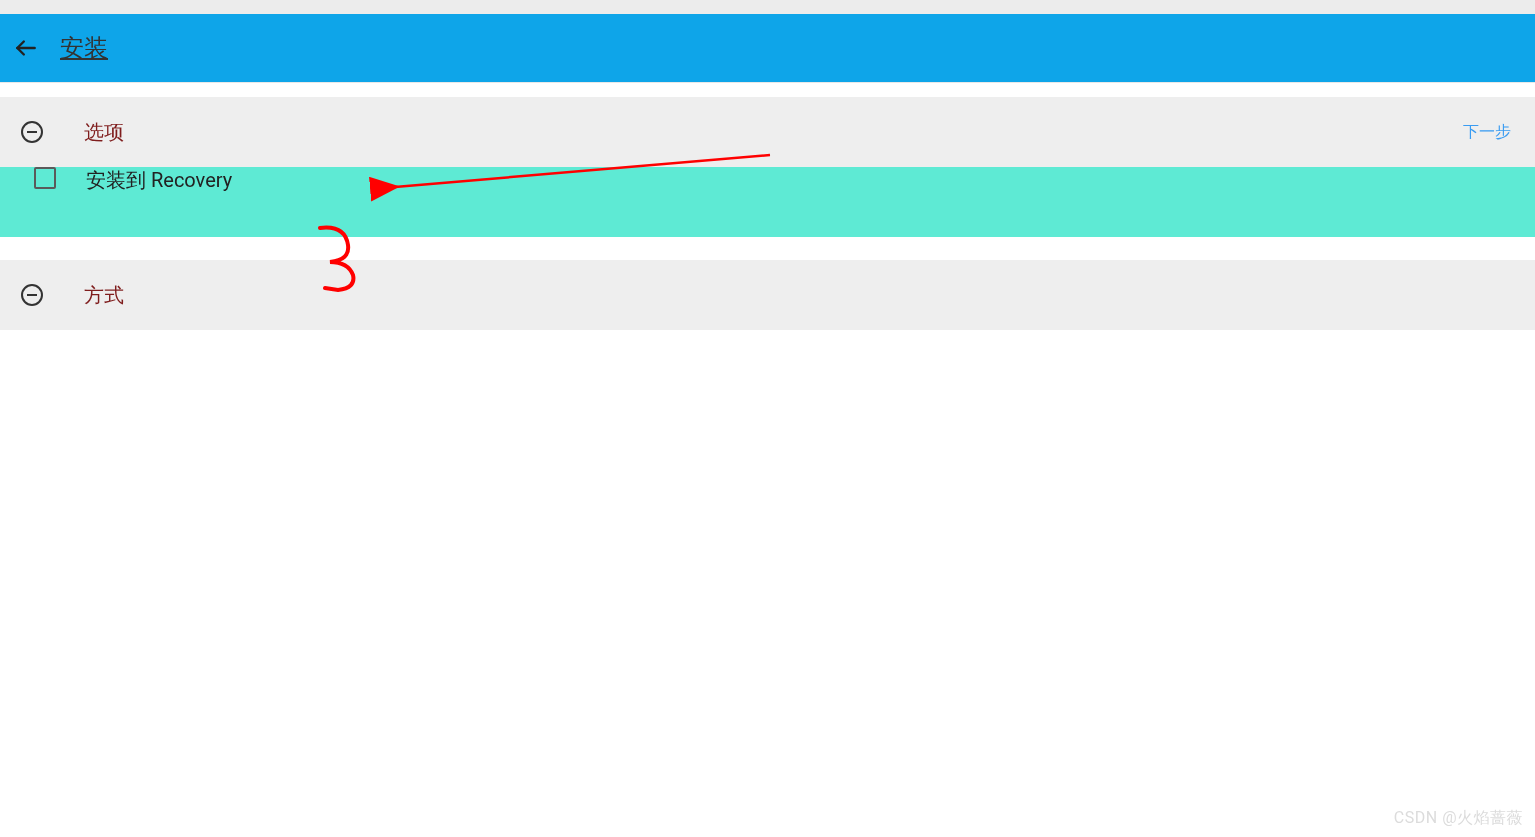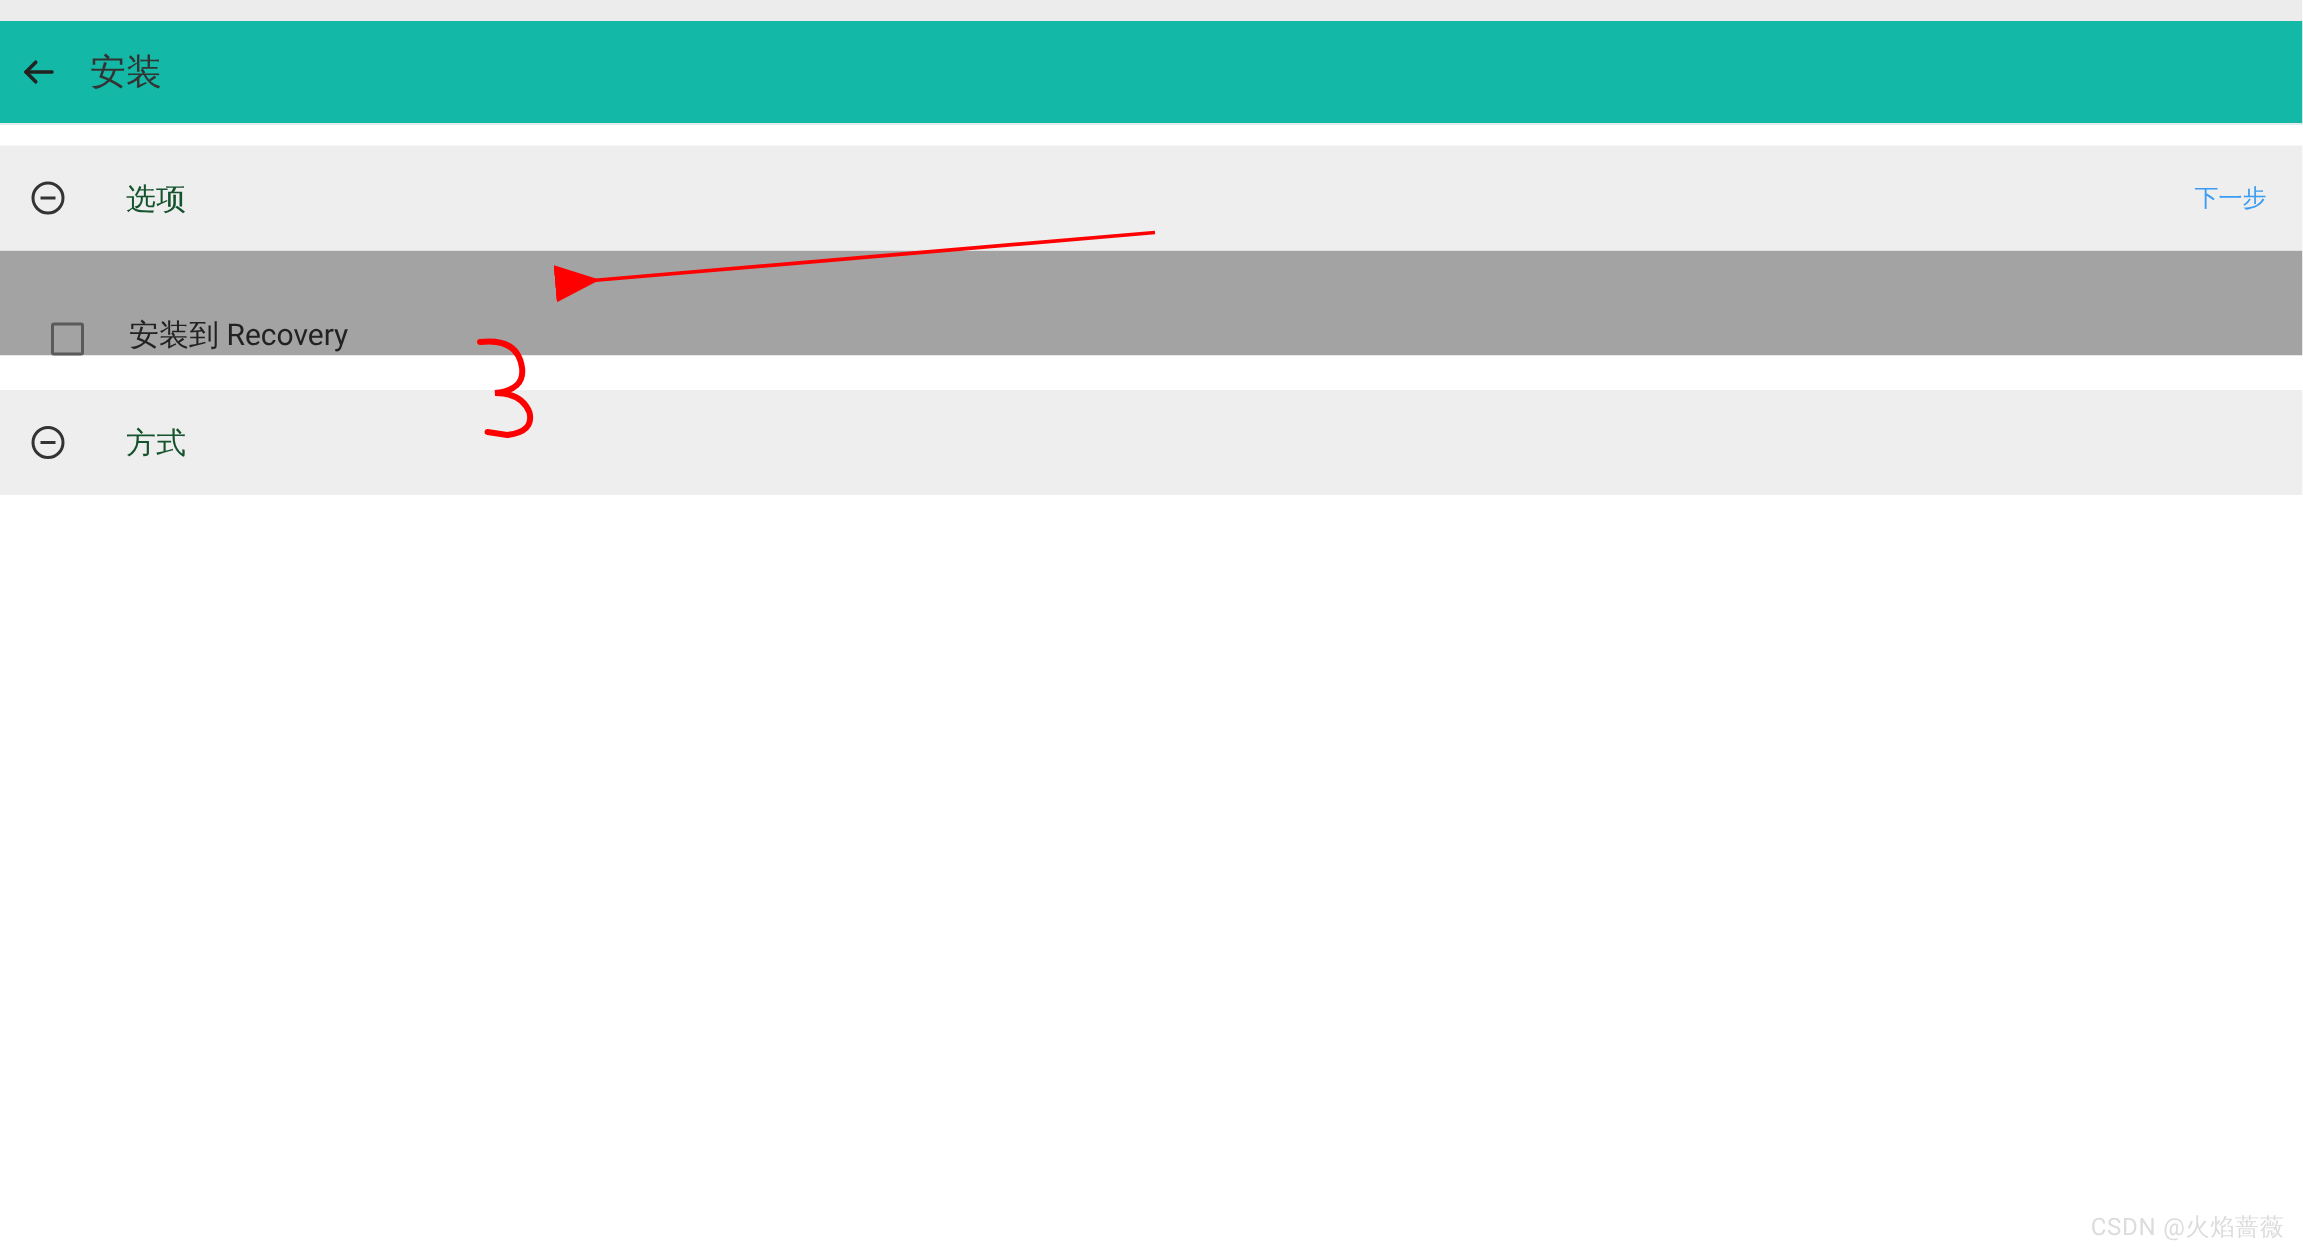--- a/index.html
+++ b/index.html
@@ -18,22 +18,23 @@
     }
     .top-bar {
       height: 14px;
       background: #ececec;
       width: 100%;
     }
     .header {
       display: flex;
       align-items: center;
       padding: 18px 12px;
-      background: #14b8a6;
+      background: #0ea5e9;
       border-bottom: 1px solid #e8e8e8;
+      text-decoration: underline;
     }
     .back-arrow {
       width: 28px;
       height: 28px;
       display: flex;
       align-items: center;
       justify-content: center;
       cursor: pointer;
       margin-right: 20px;
     }
@@ -58,33 +59,33 @@
       width: 24px;
       height: 24px;
       display: flex;
       align-items: center;
       justify-content: center;
       margin-right: 40px;
       cursor: pointer;
     }
     .section-title {
       font-size: 20px;
-      color: #14532d;
+      color: #7f1d1d;
     }
     .next-link {
       position: absolute;
       right: 24px;
       font-size: 16px;
       color: #3a9cf2;
       cursor: pointer;
     }
     .option-row {
-      background: #a3a3a3;
+      background: #5eead4;
       display: flex;
-      align-items: flex-end;
+      align-items: flex-start;
       padding: 0 20px 0 34px;
       height: 70px;
     }
     .checkbox {
       width: 22px;
       height: 22px;
       border: 2px solid #5a5a5a;
       border-radius: 2px;
       margin-right: 30px;
       cursor: pointer;

